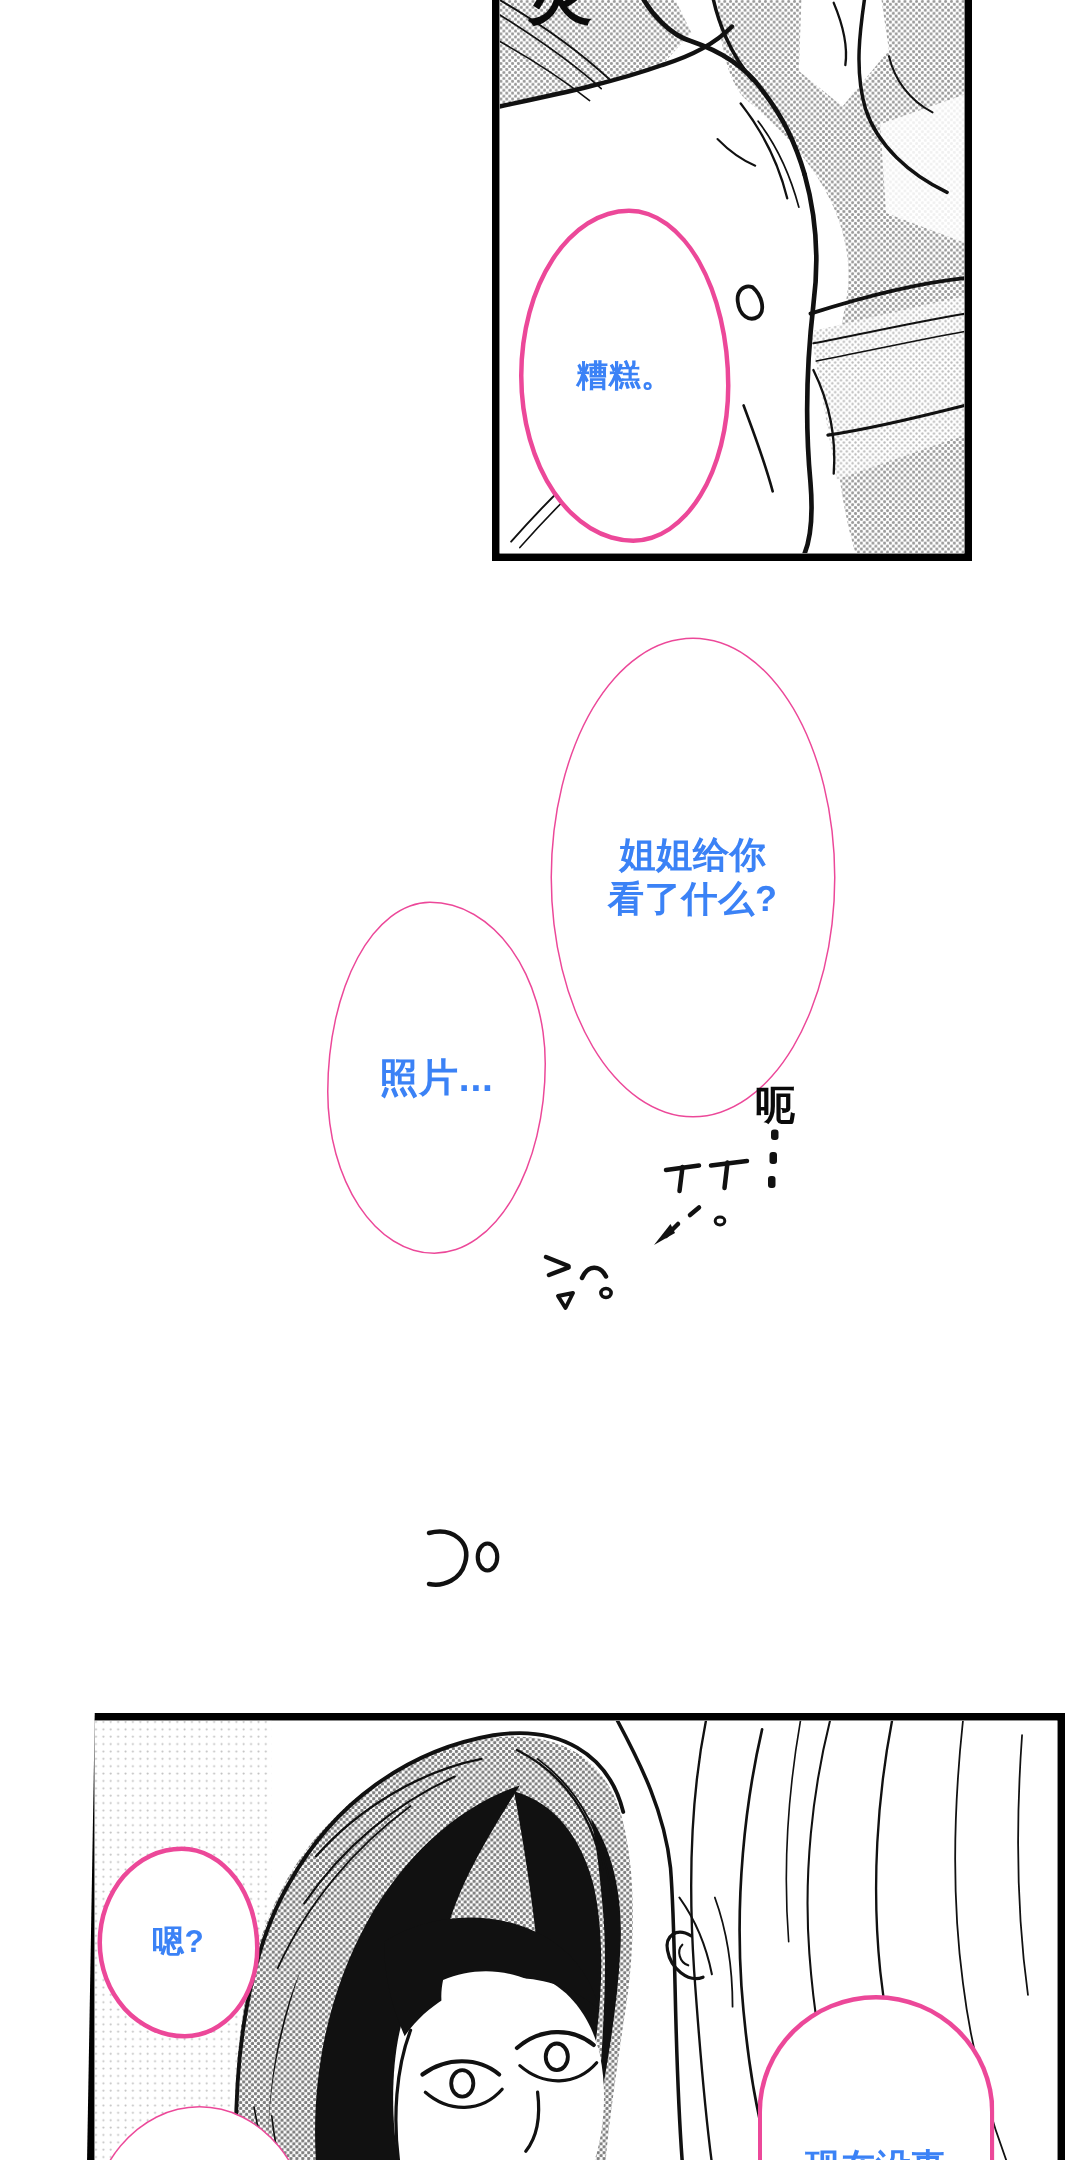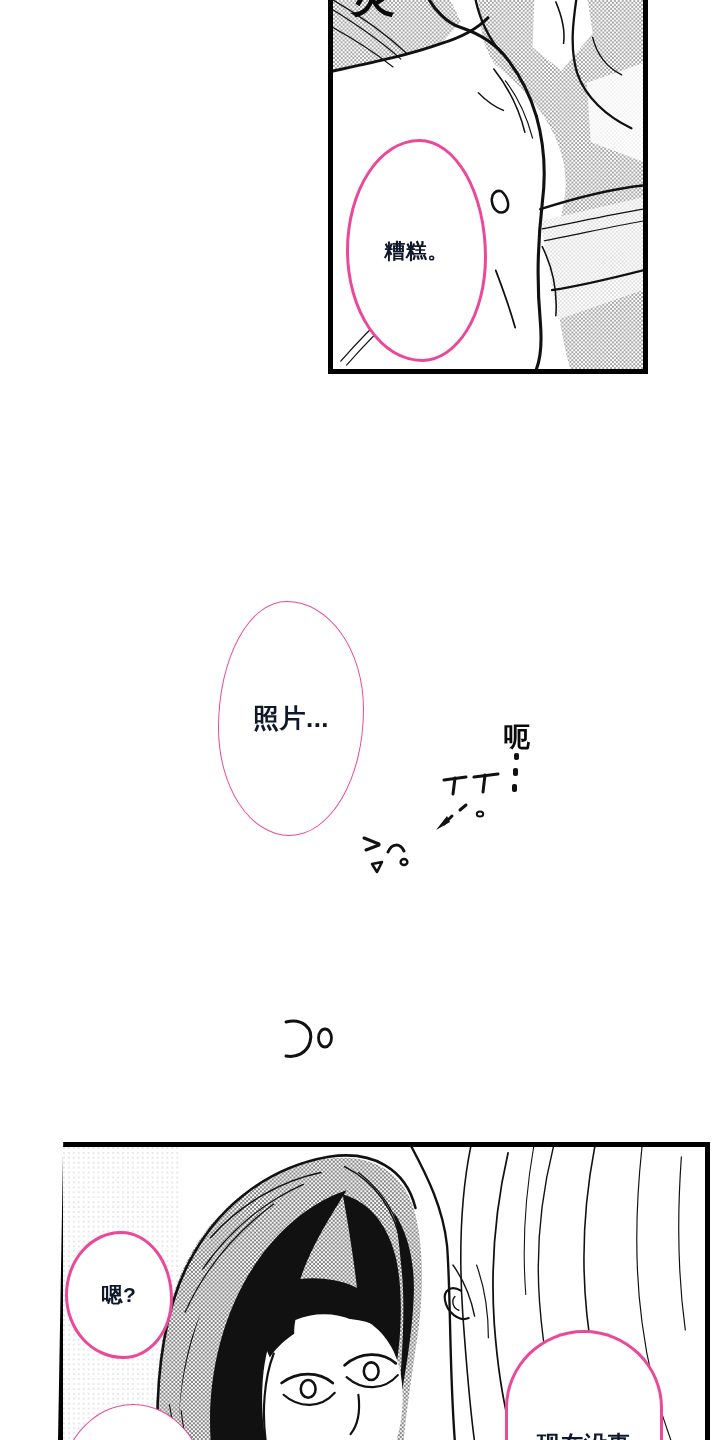--- a/index.html
+++ b/index.html
@@ -28,21 +28,21 @@
   .bubble{
     position:absolute;
     display:flex;align-items:center;justify-content:center;
     text-align:center;
     background:#fff;
     border:1px solid #ec4899;
     box-sizing:border-box;
     line-height:1.22;
     font-weight:700;
     letter-spacing:.5px;
-    color:#0f172a;
+    color:#3b82f6;
   }
   .bubble .txt{display:block;padding:0 6px;}
 
   
   .oval{border-radius:50% 50% 50% 50% / 50% 50% 50% 50%;}
   .blob1{border-radius:52% 48% 46% 54% / 50% 53% 47% 50%;}
   .blob2{border-radius:47% 53% 51% 49% / 54% 46% 54% 46%;}
   .blob3{border-radius:50% 50% 49% 51% / 47% 53% 47% 53%;}
 
   
@@ -174,20 +174,26 @@
       </svg>
     </div>
 
     <div class="sfx" id="sfx-top-partial" style="left:18px;top:-28px;">灵</div>
   </div>
 
   <div class="bubble blob1" id="bubble-zaogao">
     <span class="txt">糟糕。</span>
   </div>
 
+  <div class="bubble oval" id="bubble-jiejie">
+    <span class="txt">
+      <span>姐姐给你</span><br>
+      <span>看了什么?</span>
+    </span>
+  </div>
 
   <div class="bubble blob2" id="bubble-zhaopian">
     <span class="txt">照片...</span>
   </div>
 
 
   <div class="tail" style="left:284px;top:1016px;width:60px;height:60px;">
     <svg viewBox="0 0 60 60" xmlns="http://www.w3.org/2000/svg">
       <path d="M2,6 C18,2 30,12 26,26 C23,37 12,42 2,40" fill="#fff" stroke="#111" stroke-width="3" stroke-linecap="round"></path>
       <ellipse cx="41" cy="22" rx="6.5" ry="9" fill="#fff" stroke="#111" stroke-width="2.8"></ellipse>

